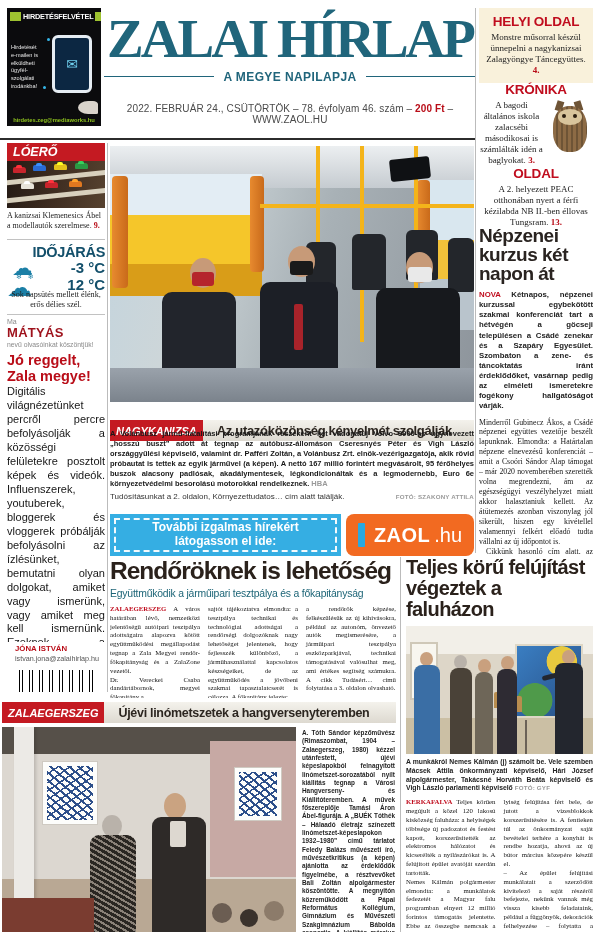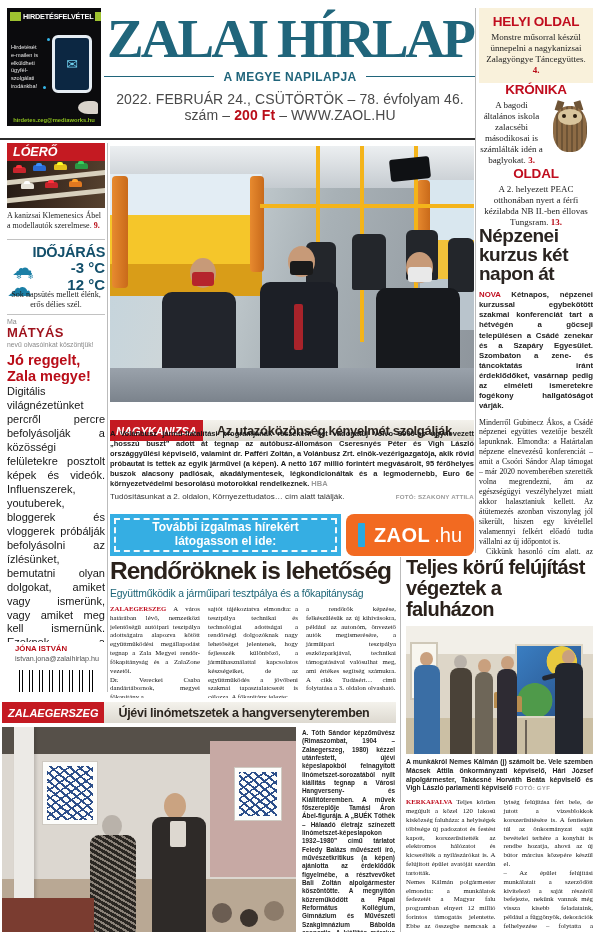--- a/index.html
+++ b/index.html
@@ -23,21 +23,21 @@
   .ad-dot{position:absolute;width:3px;height:3px;border-radius:50%;background:#35b6e8}
   .ad-hand{position:absolute;right:3px;bottom:12px;width:20px;height:13px;background:#d9d3cb;border-radius:60% 30% 10% 60%}
   .ad-email{position:absolute;left:0;right:0;bottom:3px;text-align:center;color:#8fc31f;font-size:5.8px;font-weight:bold}
 
   #masthead{left:104px;top:12px;width:372px;text-align:center}
   #masthead h1{font-family:"Liberation Serif",serif;font-weight:bold;font-size:55px;line-height:.98;
                letter-spacing:-3px;color:#20657b;white-space:nowrap}
   .mast-sub{display:flex;align-items:center;gap:9px;margin-top:4px;color:#20657b;font-weight:bold;
             font-size:12px;letter-spacing:.4px}
   .mast-sub::before,.mast-sub::after{content:"";flex:1;border-top:1.5px solid #20657b}
-  .dateline{margin-top:7px;font-size:14px;color:#4a4a4a;letter-spacing:.1px}
+  .dateline{margin-top:19px;font-size:10px;color:#4a4a4a;letter-spacing:.1px}
   .dateline .price{color:#b90d18;font-weight:bold}
 
   #helyi{left:479px;top:8px;width:114px;background:#f9f1db;padding:6px 5px 7px}
   .rail-title{font-size:13.5px;font-weight:bold;color:#c00d1e;text-align:center;letter-spacing:-.2px}
   .rail-text{font-family:"Liberation Serif",serif;font-size:9px;line-height:1.22;color:#222;margin-top:3px;text-align:center}
   #kronika{left:479px;top:82px;width:114px}
   #kronika .rail-text{text-align:center}
   .owl{float:right;width:46px;height:58px;margin-left:3px;position:relative}
   .owl-body{position:absolute;left:6px;top:6px;width:34px;height:46px;border-radius:45% 45% 42% 42%;
             background:repeating-linear-gradient(90deg,#8d6b45 0 3px,#6e5436 3px 5px)}

